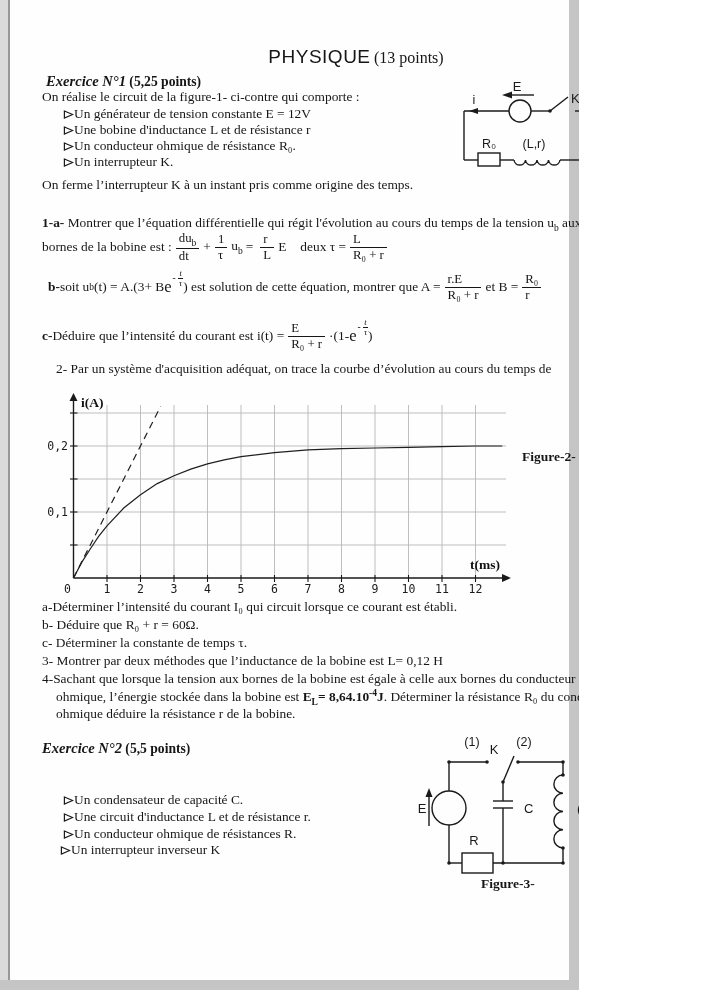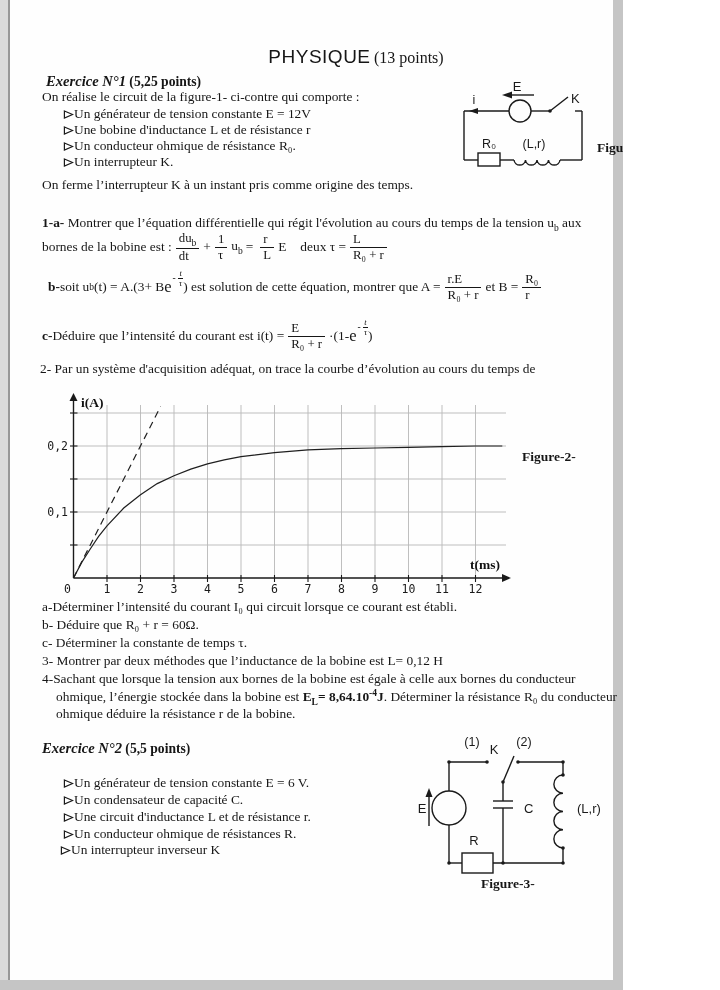--- a/index.html
+++ b/index.html
@@ -1,16 +1,16 @@
 <!DOCTYPE html>
 <html><head>
 <meta charset="utf-8">
 <style>
   html,body{margin:0;padding:0;background:#fff;}
-  .page{position:relative;width:623px;height:990px;background:#fefefe;overflow:hidden;
+  .page{position:relative;width:579px;height:990px;background:#fefefe;overflow:hidden;
         font-family:"Liberation Serif",serif;color:#161616;font-size:13.4px;}
   #band-left{position:absolute;left:0;top:0;width:8px;height:990px;background:#dadada;border-right:2px solid #979797;}
   #band-right{position:absolute;right:0;top:0;width:10px;height:990px;background:#c5c5c5;}
   #band-bottom{position:absolute;left:0;bottom:0;width:720px;height:10px;background:#c5c5c5;}
   .line{position:absolute;white-space:nowrap;}
   .flexline{position:absolute;white-space:nowrap;display:flex;align-items:center;}
   .b{font-weight:bold;}
   .title-wrap{left:0;top:46px;width:712px;text-align:center;}
   .title-main{font-family:"Liberation Sans",sans-serif;font-size:19px;letter-spacing:.5px;}
   .title-pts{font-size:16px;}
@@ -160,21 +160,21 @@
     <span class="frac">
         <span class="n">E</span>
         <span class="d">R₀ + r</span>
       </span>
     <span>·(1- </span>
     <span class="bige">e</span>
     <span class="expo"><span>- </span><span class="sfrac"><span class="n">t</span><span class="d">τ</span></span></span>
     <span>)</span>
   </div>
 
-  <div class="line" style="left:40px;top:361px">2- Par un système d'acquisition adéquat, on trace la courbe d’évolution au cours du temps de</div>
+  <div class="line" style="left:56px;top:361px">2- Par un système d'acquisition adéquat, on trace la courbe d’évolution au cours du temps de</div>
 
   <svg id="chart" style="position:absolute;left:36px;top:393px" width="478" height="208" viewBox="0 0 478 208">
       <line x1="71" y1="12" x2="71" y2="185" stroke="#b8b8b8" stroke-width="0.9"></line>
       <line x1="104.5" y1="12" x2="104.5" y2="185" stroke="#b8b8b8" stroke-width="0.9"></line>
       <line x1="138" y1="12" x2="138" y2="185" stroke="#b8b8b8" stroke-width="0.9"></line>
       <line x1="171.5" y1="12" x2="171.5" y2="185" stroke="#b8b8b8" stroke-width="0.9"></line>
       <line x1="205" y1="12" x2="205" y2="185" stroke="#b8b8b8" stroke-width="0.9"></line>
       <line x1="238.5" y1="12" x2="238.5" y2="185" stroke="#b8b8b8" stroke-width="0.9"></line>
       <line x1="272" y1="12" x2="272" y2="185" stroke="#b8b8b8" stroke-width="0.9"></line>
       <line x1="305.5" y1="12" x2="305.5" y2="185" stroke="#b8b8b8" stroke-width="0.9"></line>
@@ -238,26 +238,20 @@
   <div class="line" style="left:56px;top:688px">
     <span>ohmique, l’énergie stockée dans la bobine est </span><span class="b"><span>E</span><sub>L</sub><span>= 8,64.10</span><sup>-4</sup><span>J</span></span><span>. Déterminer la résistance R₀  du conducteur</span>
   </div>
   <div class="line" style="left:56px;top:706px">ohmique déduire la résistance r de la bobine.</div>
 
   <div class="line" style="left:42px;top:740px">
     <span class="exname">Exercice N°2</span>
     <span class="expts">(5,5 points)</span>
   </div>
 
-  <div class="bullet-row" style="left:63px;top:775px">
-    <svg class="bullet-ico" width="11" height="11" viewBox="0 0 11 11">
-        <path d="M1.4,2 L9.6,5.5 L1.4,9 Z" fill="#fff" stroke="#1a1a1a" stroke-width="1.2"></path>
-      </svg>
-    <span>Un générateur de tension constante E = 6 V.</span>
-  </div>
   <div class="bullet-row" style="left:63px;top:792px">
     <svg class="bullet-ico" width="11" height="11" viewBox="0 0 11 11">
         <path d="M1.4,2 L9.6,5.5 L1.4,9 Z" fill="#fff" stroke="#1a1a1a" stroke-width="1.2"></path>
       </svg>
     <span>Un condensateur de capacité C.</span>
   </div>
   <div class="bullet-row" style="left:63px;top:809px">
     <svg class="bullet-ico" width="11" height="11" viewBox="0 0 11 11">
         <path d="M1.4,2 L9.6,5.5 L1.4,9 Z" fill="#fff" stroke="#1a1a1a" stroke-width="1.2"></path>
       </svg>

